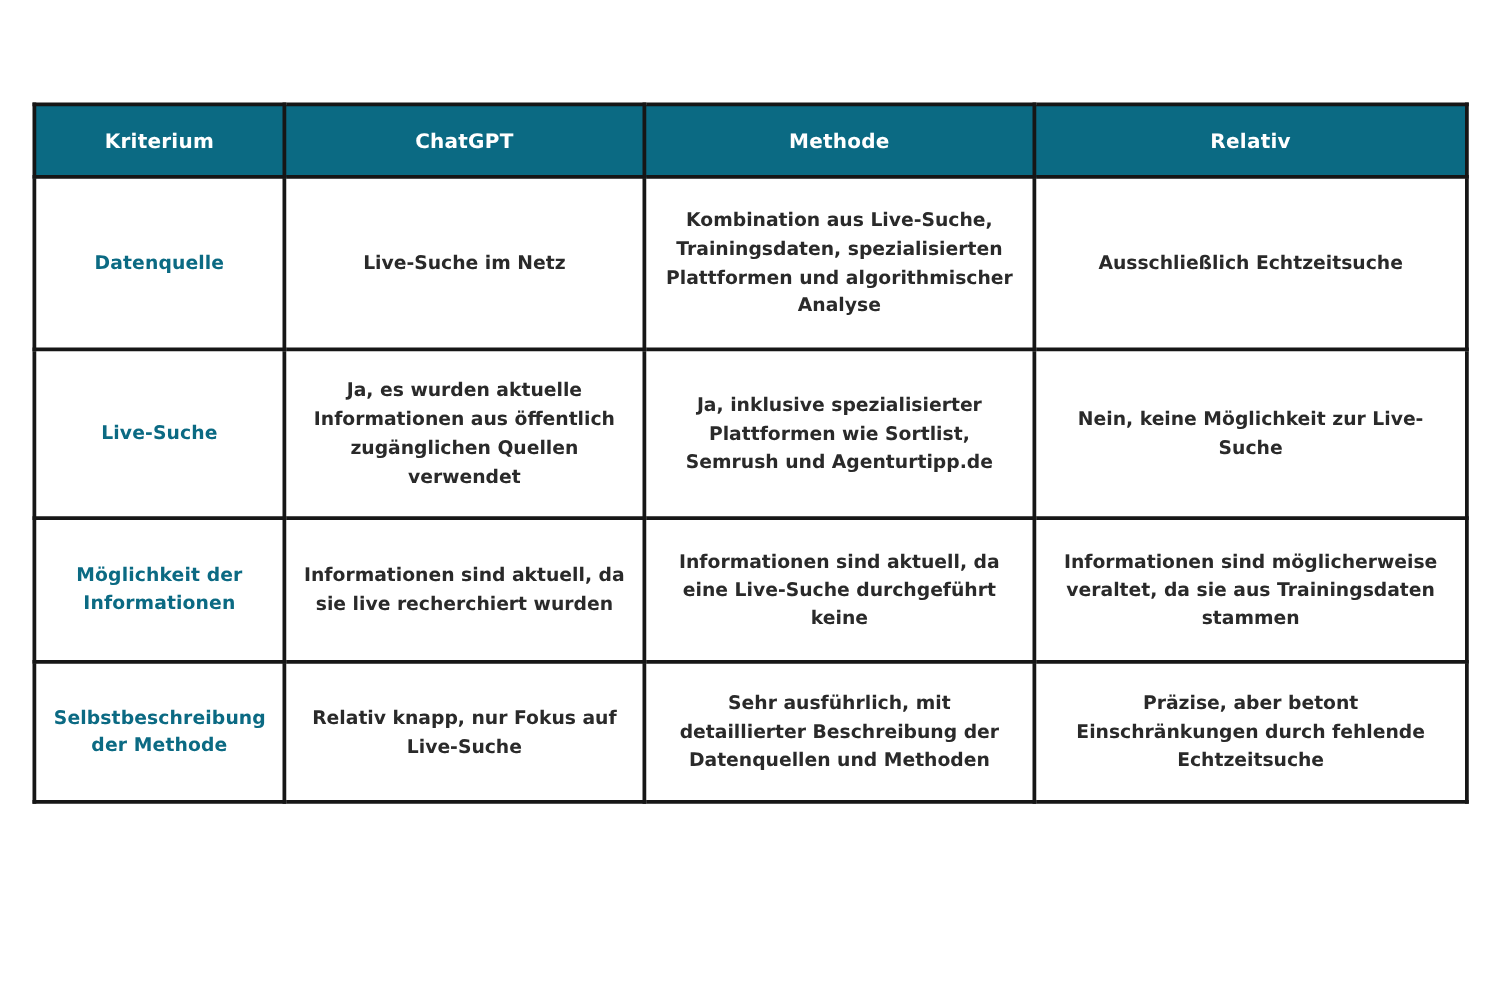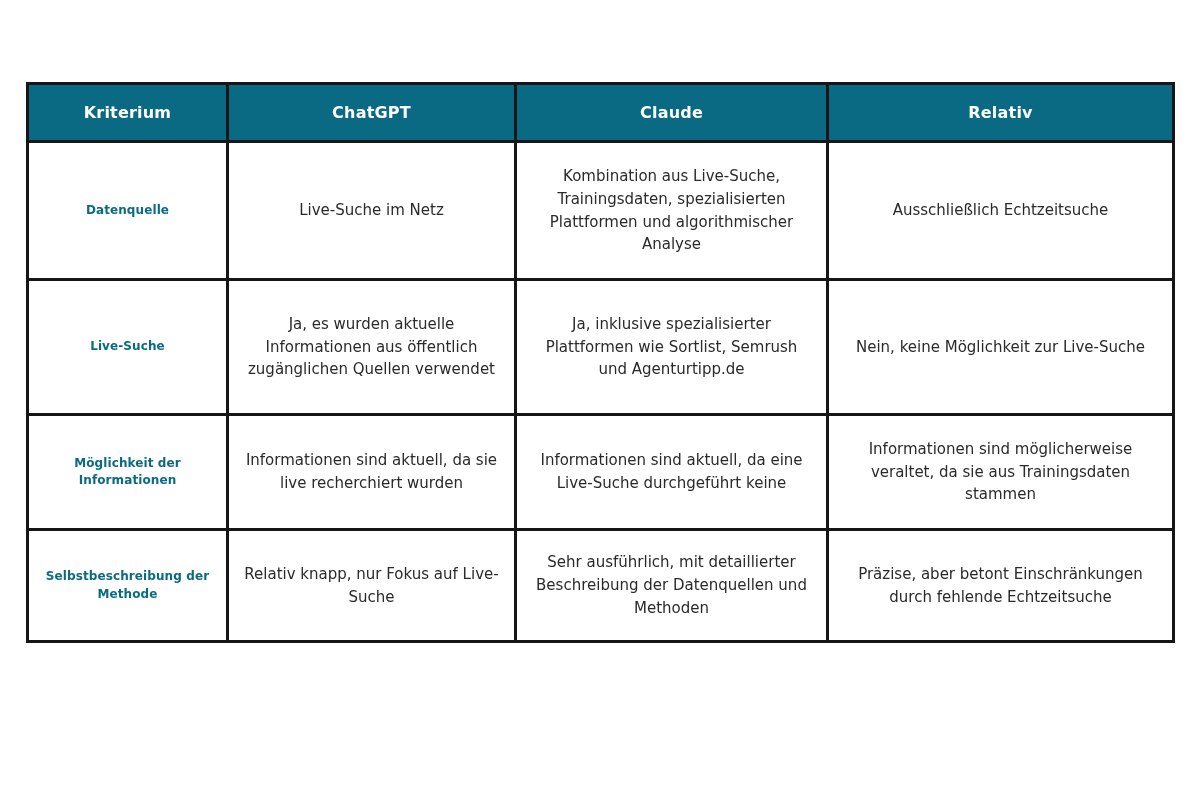--- a/index.html
+++ b/index.html
@@ -51,30 +51,30 @@
   }
 
   .col-criterion  { width: 200px; }
   .col-chatgpt    { width: 288px; }
   .col-gemini     { width: 312px; }
   .col-claude     { width: 346px; }
 
   .row-label {
     color: #0b6a83;
     font-weight: bold;
-    font-size: 12px;
+    font-size: 15px;
     line-height: 1.45;
     letter-spacing: 0.1px;
   }
 
   .cell-text {
     color: #2a2a2a;
     font-size: 15px;
     line-height: 1.52;
-    font-weight: 400;
+    font-weight: 700;
   }
 
   .r1 td { height: 123px; }
   .r2 td { height: 120px; }
   .r3 td { height: 81px; }
   .r4 td { height: 100px; }
   .r5 td { height: 97px; }
 </style>
 </head>
 <body>
@@ -86,21 +86,21 @@
       <col class="col-criterion">
       <col class="col-chatgpt">
       <col class="col-gemini">
       <col class="col-claude">
     </colgroup>
 
     <thead>
       <tr>
         <th>Kriterium</th>
         <th>ChatGPT</th>
-        <th>Claude</th>
+        <th>Methode</th>
         <th>Relativ</th>
       </tr>
     </thead>
 
     <tbody>
 
       <tr class="r1">
         <td class="row-label">Datenquelle</td>
         <td class="cell-text">Live-Suche im Netz</td>
         <td class="cell-text">Kombination aus Live-Suche, Trainingsdaten, spezialisierten Plattformen und algorithmischer Analyse</td>

